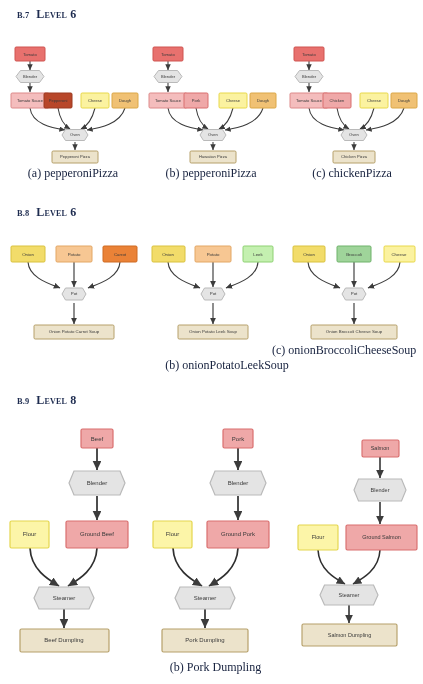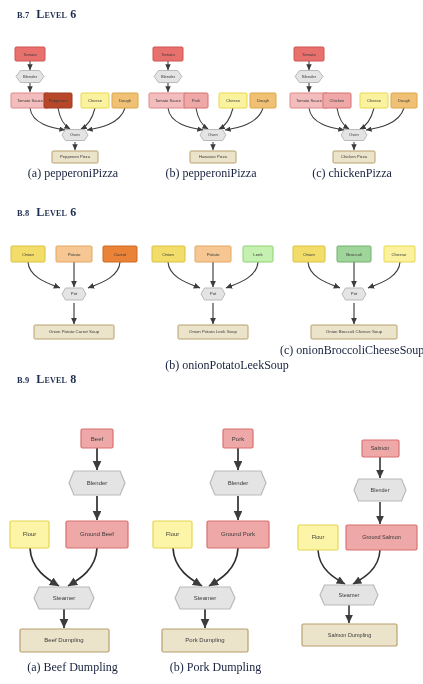--- a/index.html
+++ b/index.html
@@ -263,23 +263,23 @@
         <text class="nlabel" x="111" y="16.5" font-size="4.4">Cheese</text>
 
         <polygon points="54,56 57.5,50 74.5,50 78,56 74.5,62 57.5,62" fill="#e4e4e4" stroke="#b9b9b9" stroke-width="1"></polygon>
         <text class="nlabel" x="66" y="56.2" font-size="4.4">Pot</text>
 
         <rect x="23" y="87" width="86" height="14" rx="1.2" fill="#ece3cb" stroke="#b6a06a" stroke-width="1"></rect>
         <text class="nlabel" x="66" y="94.3" font-size="4.4">Onion Broccoli Cheese Soup</text>
       </g>
     </svg>
   </div>
-  <div class="cap" style="left:280px;top:343px;width:130px;">(c) onionBroccoliCheeseSoup</div>
-
-  <div class="sec-head" style="left:17px;top:372px;">
+  <div class="cap" style="left:272px;top:343px;width:130px;">(c) onionBroccoliCheeseSoup</div>
+
+  <div class="sec-head" style="left:17px;top:393px;">
     <span class="num">B.9</span><span class="ttl">Level 8</span>
   </div>
 
   <div class="fig" style="left:5px;top:420px;">
     <svg width="135" height="235" viewBox="0 0 135 235">
       <g fill="none" stroke="#2f2f2f" stroke-width="1.7" marker-end="url(#ah)">
         <path d="M92,27 L92,50"></path>
         <path d="M92,76 L92,100"></path>
         <path d="M25,128 C26,150 44,160 54,166"></path>
         <path d="M92,128 C91,150 73,160 63,166"></path>
@@ -299,21 +299,20 @@
         <text class="nlabel" x="24.5" y="114.5" font-size="6">Flour</text>
 
         <polygon points="29,178 34,167 84,167 89,178 84,189 34,189" fill="#e4e4e4" stroke="#b9b9b9" stroke-width="1.2"></polygon>
         <text class="nlabel" x="59" y="178.3" font-size="6">Steamer</text>
 
         <rect x="15" y="209" width="89" height="23" rx="1.5" fill="#ece3cb" stroke="#b6a06a" stroke-width="1.2"></rect>
         <text class="nlabel" x="59" y="220.8" font-size="6">Beef Dumpling</text>
       </g>
     </svg>
   </div>
-  <div class="cap" style="left:5px;top:660px;width:135px;">(a) Beef Dumpling</div>
 
   <div class="fig" style="left:148px;top:420px;">
     <svg width="135" height="235" viewBox="0 0 135 235">
       <g fill="none" stroke="#2f2f2f" stroke-width="1.7" marker-end="url(#ah)">
         <path d="M90,27 L90,50"></path>
         <path d="M90,76 L90,100"></path>
         <path d="M25,128 C26,150 44,160 54,166"></path>
         <path d="M90,128 C89,150 71,160 61,166"></path>
         <path d="M57,185 L57,208"></path>
       </g>

